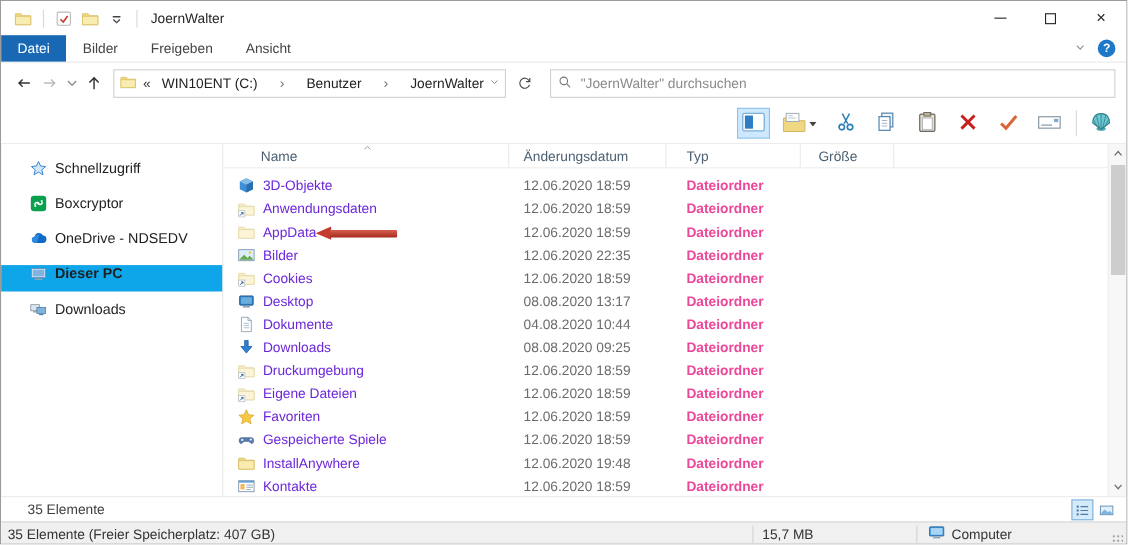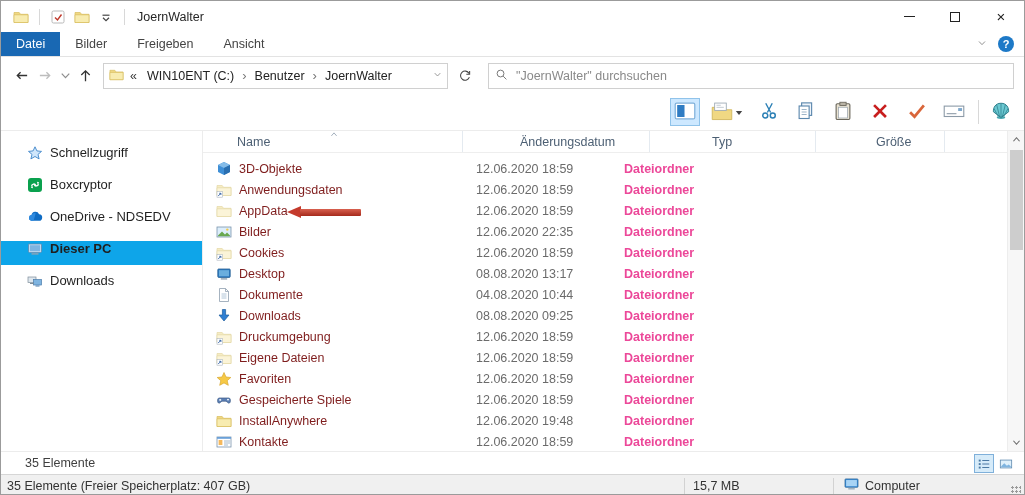--- a/index.html
+++ b/index.html
@@ -29,21 +29,21 @@
   .help-circle { width:16px; height:16px; border-radius:50%; background:#1d79c7; color:#fff; font-weight:bold; font-size:11px; display:flex; align-items:center; justify-content:center; }
 
   
   .navrow { position:absolute; left:0; top:56px; width:100%; height:37px; display:flex; align-items:center; padding:0 10px 0 8px; background:#fff; }
   .nav-btn { width:24px; height:24px; display:flex; align-items:center; justify-content:center; }
   .nav-btn svg { width:15px; height:15px; }
   .nav-btn.small { width:16px; }
   .addressbox { flex:0 0 345px; height:26px; border:1px solid #d0d0d0; display:flex; align-items:center; padding:0 4px 0 5px; margin-left:6px; background:#fff; }
   .addressbox .ficon svg { width:15px; height:15px; }
   .crumb-prefix { margin:0 6px 0 6px; color:#333; }
-  .breadcrumb { display:flex; align-items:center; gap:0; flex:1; overflow:hidden; white-space:nowrap;text-align:right; }
+  .breadcrumb { display:flex; align-items:center; gap:12px; flex:1; overflow:hidden; white-space:nowrap;text-align:right; }
   .crumb { padding:0 4px; color:#222; }
   .crumb-sep { color:#777; padding:0 4px; font-size:13px; }
   .addr-chev { margin-left:auto; }
   .addr-chev svg { width:11px; height:11px; }
   .refresh-btn { width:26px; height:26px; display:flex; align-items:center; justify-content:center; margin-left:4px; }
   .refresh-btn svg { width:14px; height:14px; }
   .searchbox { flex:1; height:26px; border:1px solid #d0d0d0; display:flex; align-items:center; margin-left:10px; padding:0 6px; background:#fff; }
   .searchbox svg { width:13px; height:13px; flex:none; }
   .searchbox input { border:none; outline:none; flex:1; margin-left:8px; font-family:inherit; font-size:12.5px; color:#333; background:transparent; }
   .searchbox input::placeholder { color:#8a8a8a; opacity:1; }
@@ -60,32 +60,32 @@
   
   .main { position:absolute; left:0; top:130px; width:100%; height:320px; display:flex; }
   .sidebar { width:202px; height:100%; border-right:1px solid #ececec; padding-top:14px; }
   .side-item { height:24px; display:flex; padding-left:26px; margin-bottom:8px; font-size:13px; }
   .side-item.selected { background:#0ea5e9;font-weight:bold; }
   .sicon { width:16px; height:16px; display:inline-flex; }
   .sicon svg { width:16px; height:16px; }
   .slabel { margin-left:7px; color:#1f1f1f; }
 
   .listarea { position:relative; flex:1; height:100%; }
-  .list-header { display:flex; height:22px; border-bottom:1px solid #eee; position:relative; color:#4c5f73;gap:44px; }
+  .list-header { display:flex; height:22px; border-bottom:1px solid #eee; position:relative; color:#4c5f73; }
   .hcell { display:flex; align-items:center; border-right:1px solid #e4eaf0; position:relative; }
   .h-name { width:260px; padding-left:34px; }
   .h-date { width:143px; padding-left:13px; }
   .h-type { width:122px; padding-left:18px; }
   .h-size { width:85px; padding-left:16px; }
   .sort-caret { position:absolute; top:-3px; left:125px; }
   .sort-caret svg { width:12px; height:10px; }
 
   .file-rows { padding-top:5px; }
   .file-row { display:flex; height:21px; align-items:center; }
-  .c-name { width:260px; display:flex; align-items:center; padding-left:13px; color:#7f1d1d; }
+  .c-name { width:260px; display:flex; align-items:center; padding-left:13px; color:#6d28d9; }
   .c-name .ricon { width:16px; height:16px; margin-right:7px; flex:none; display:inline-flex; }
   .c-name .ricon svg { width:16px; height:16px; }
   .c-date { width:143px; padding-left:13px; color:#6b6b6b; }
   .c-type { width:122px; padding-left:18px; color:#ec4899;font-weight:bold; }
   .c-size { width:85px; padding-left:16px; color:#6b6b6b; }
 
   
   .vscroll { position:absolute; right:0; top:0; width:17px; height:100%; background:#f7f7f7; border-left:1px solid #ededed; }
   .scroll-arrow { position:absolute; left:0; width:17px; height:17px; display:flex; align-items:center; justify-content:center; }
   .scroll-arrow svg { width:9px; height:7px; }

